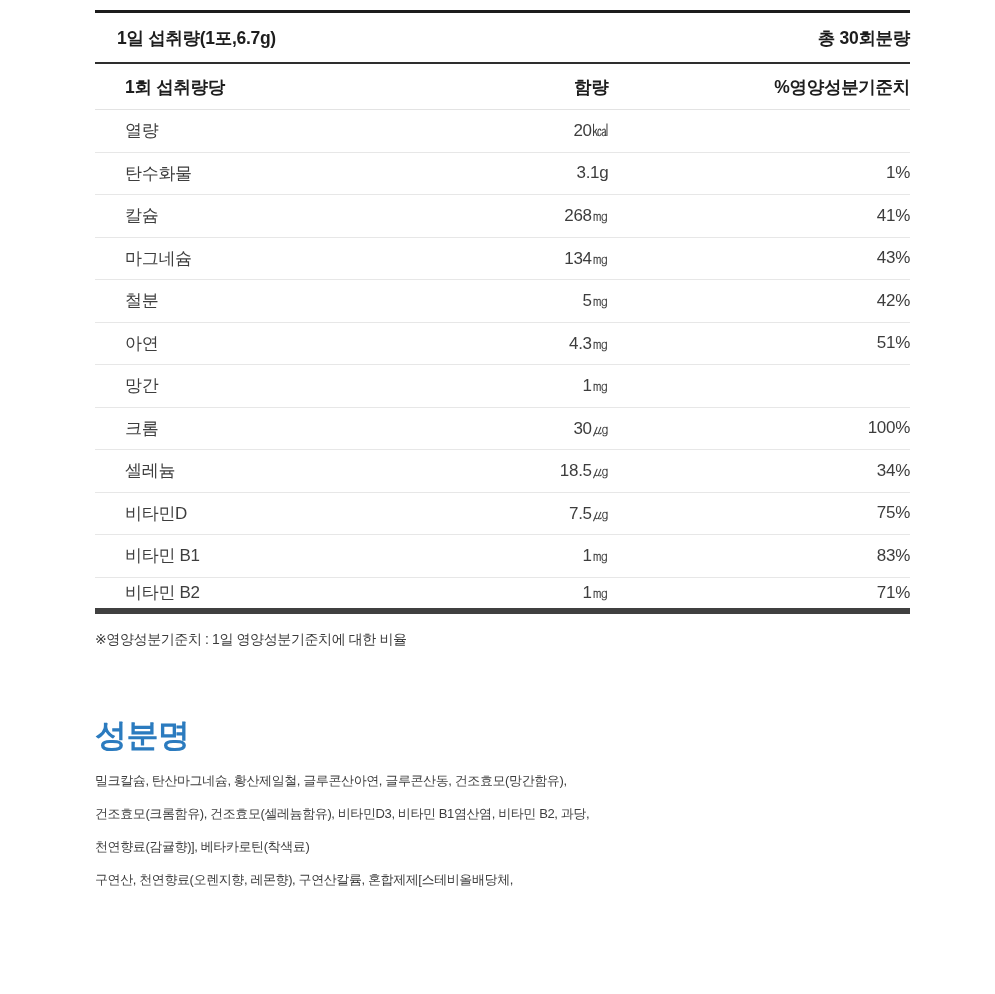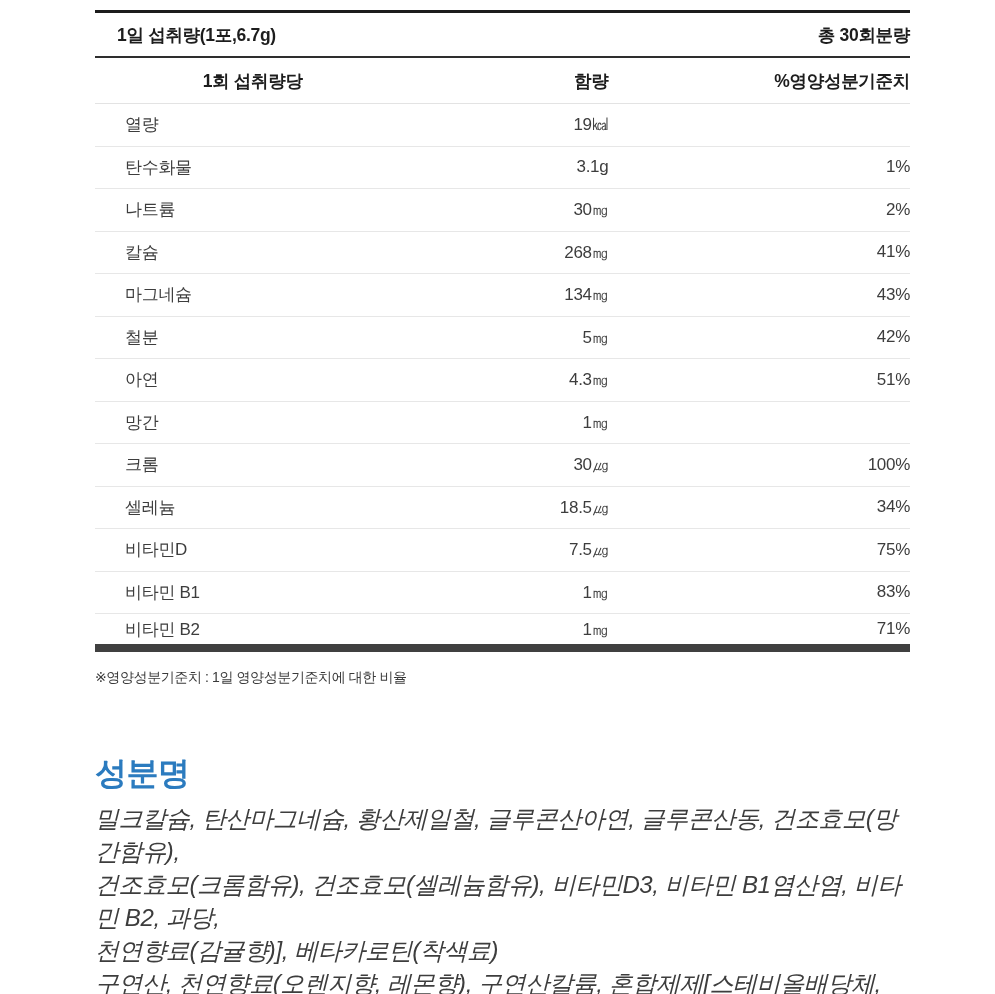--- a/index.html
+++ b/index.html
@@ -8,45 +8,45 @@
     font-family:"Liberation Sans","DejaVu Sans",sans-serif;
     -webkit-font-smoothing:antialiased;
   }
   .sheet { position:relative; width:995px; height:994px; overflow:hidden; background:#fff; }
   .content { margin-left:95px; width:815px; }
 
   
   .nt { margin-top:10px; border-top:3px solid #1c1c1c; }
   .nt-top {
     display:flex; justify-content:space-between; align-items:center;
-    height:45px; border-bottom:2px solid #2e2e2e;
+    height:51px; border-bottom:2px solid #2e2e2e;
     padding-left:22px;
     font-weight:bold; font-size:17.5px; color:#1d1d1d; letter-spacing:-0.3px;
   }
   .nt-cols {
     display:grid; grid-template-columns:35% 28% 37%; align-items:center;
     height:46px; border-bottom:1px solid #e3e3e3;
     font-weight:bold; font-size:17.5px; color:#1d1d1d; letter-spacing:-0.3px;
   }
-  .nt-cols .c1 { padding-left:30px;text-align:center; }
+  .nt-cols .c1 { padding-left:30px; }
   .c2, .c3 { text-align:right; }
-  .nt-body { border-bottom:8px solid #404040; }
+  .nt-body { border-bottom:6px solid #404040; }
   .nt-row {
     display:grid; grid-template-columns:35% 28% 37%; align-items:center;
     height:42.5px; border-bottom:1px solid #e7e7e7;
     font-size:17px; color:#3d3d3d; letter-spacing:-0.3px;
   }
   .nt-row:last-child { border-bottom:none; height:30px; }
   .nt-row .c1 { padding-left:30px; }
 
   .footnote { margin-top:17px; font-size:14px; color:#3a3a3a; letter-spacing:-0.4px; }
 
   
   .ing-title { margin-top:71px; font-size:32px; line-height:30px; font-weight:bold; color:#2b7bbf; letter-spacing:-0.5px; }
-  .ing-text { margin-top:14px; font-size:24px; line-height:33px; color:#3d3d3d; letter-spacing:-0.4px;font-style:italic; }
+  .ing-text { margin-top:14px; font-size:13px; line-height:33px; color:#3d3d3d; letter-spacing:-0.4px; }
 </style>
 </head>
 <body>
 
 <div class="sheet">
   <div class="content">
 
     <div class="nt">
 
       <div class="nt-top">
@@ -57,35 +57,30 @@
       <div class="nt-cols">
         <span class="c1">1회 섭취량당</span>
         <span class="c2">함량</span>
         <span class="c3">%영양성분기준치</span>
       </div>
 
       <div class="nt-body">
 
           <div class="nt-row">
             <span class="c1">열량</span>
-            <span class="c2">19㎉</span>
+            <span class="c2">20㎉</span>
             <span class="c3"></span>
           </div>
 
           <div class="nt-row">
             <span class="c1">탄수화물</span>
             <span class="c2">3.1g</span>
             <span class="c3">1%</span>
           </div>
 
-          <div class="nt-row">
-            <span class="c1">나트륨</span>
-            <span class="c2">30㎎</span>
-            <span class="c3">2%</span>
-          </div>
 
           <div class="nt-row">
             <span class="c1">칼슘</span>
             <span class="c2">268㎎</span>
             <span class="c3">41%</span>
           </div>
 
           <div class="nt-row">
             <span class="c1">마그네슘</span>
             <span class="c2">134㎎</span>

